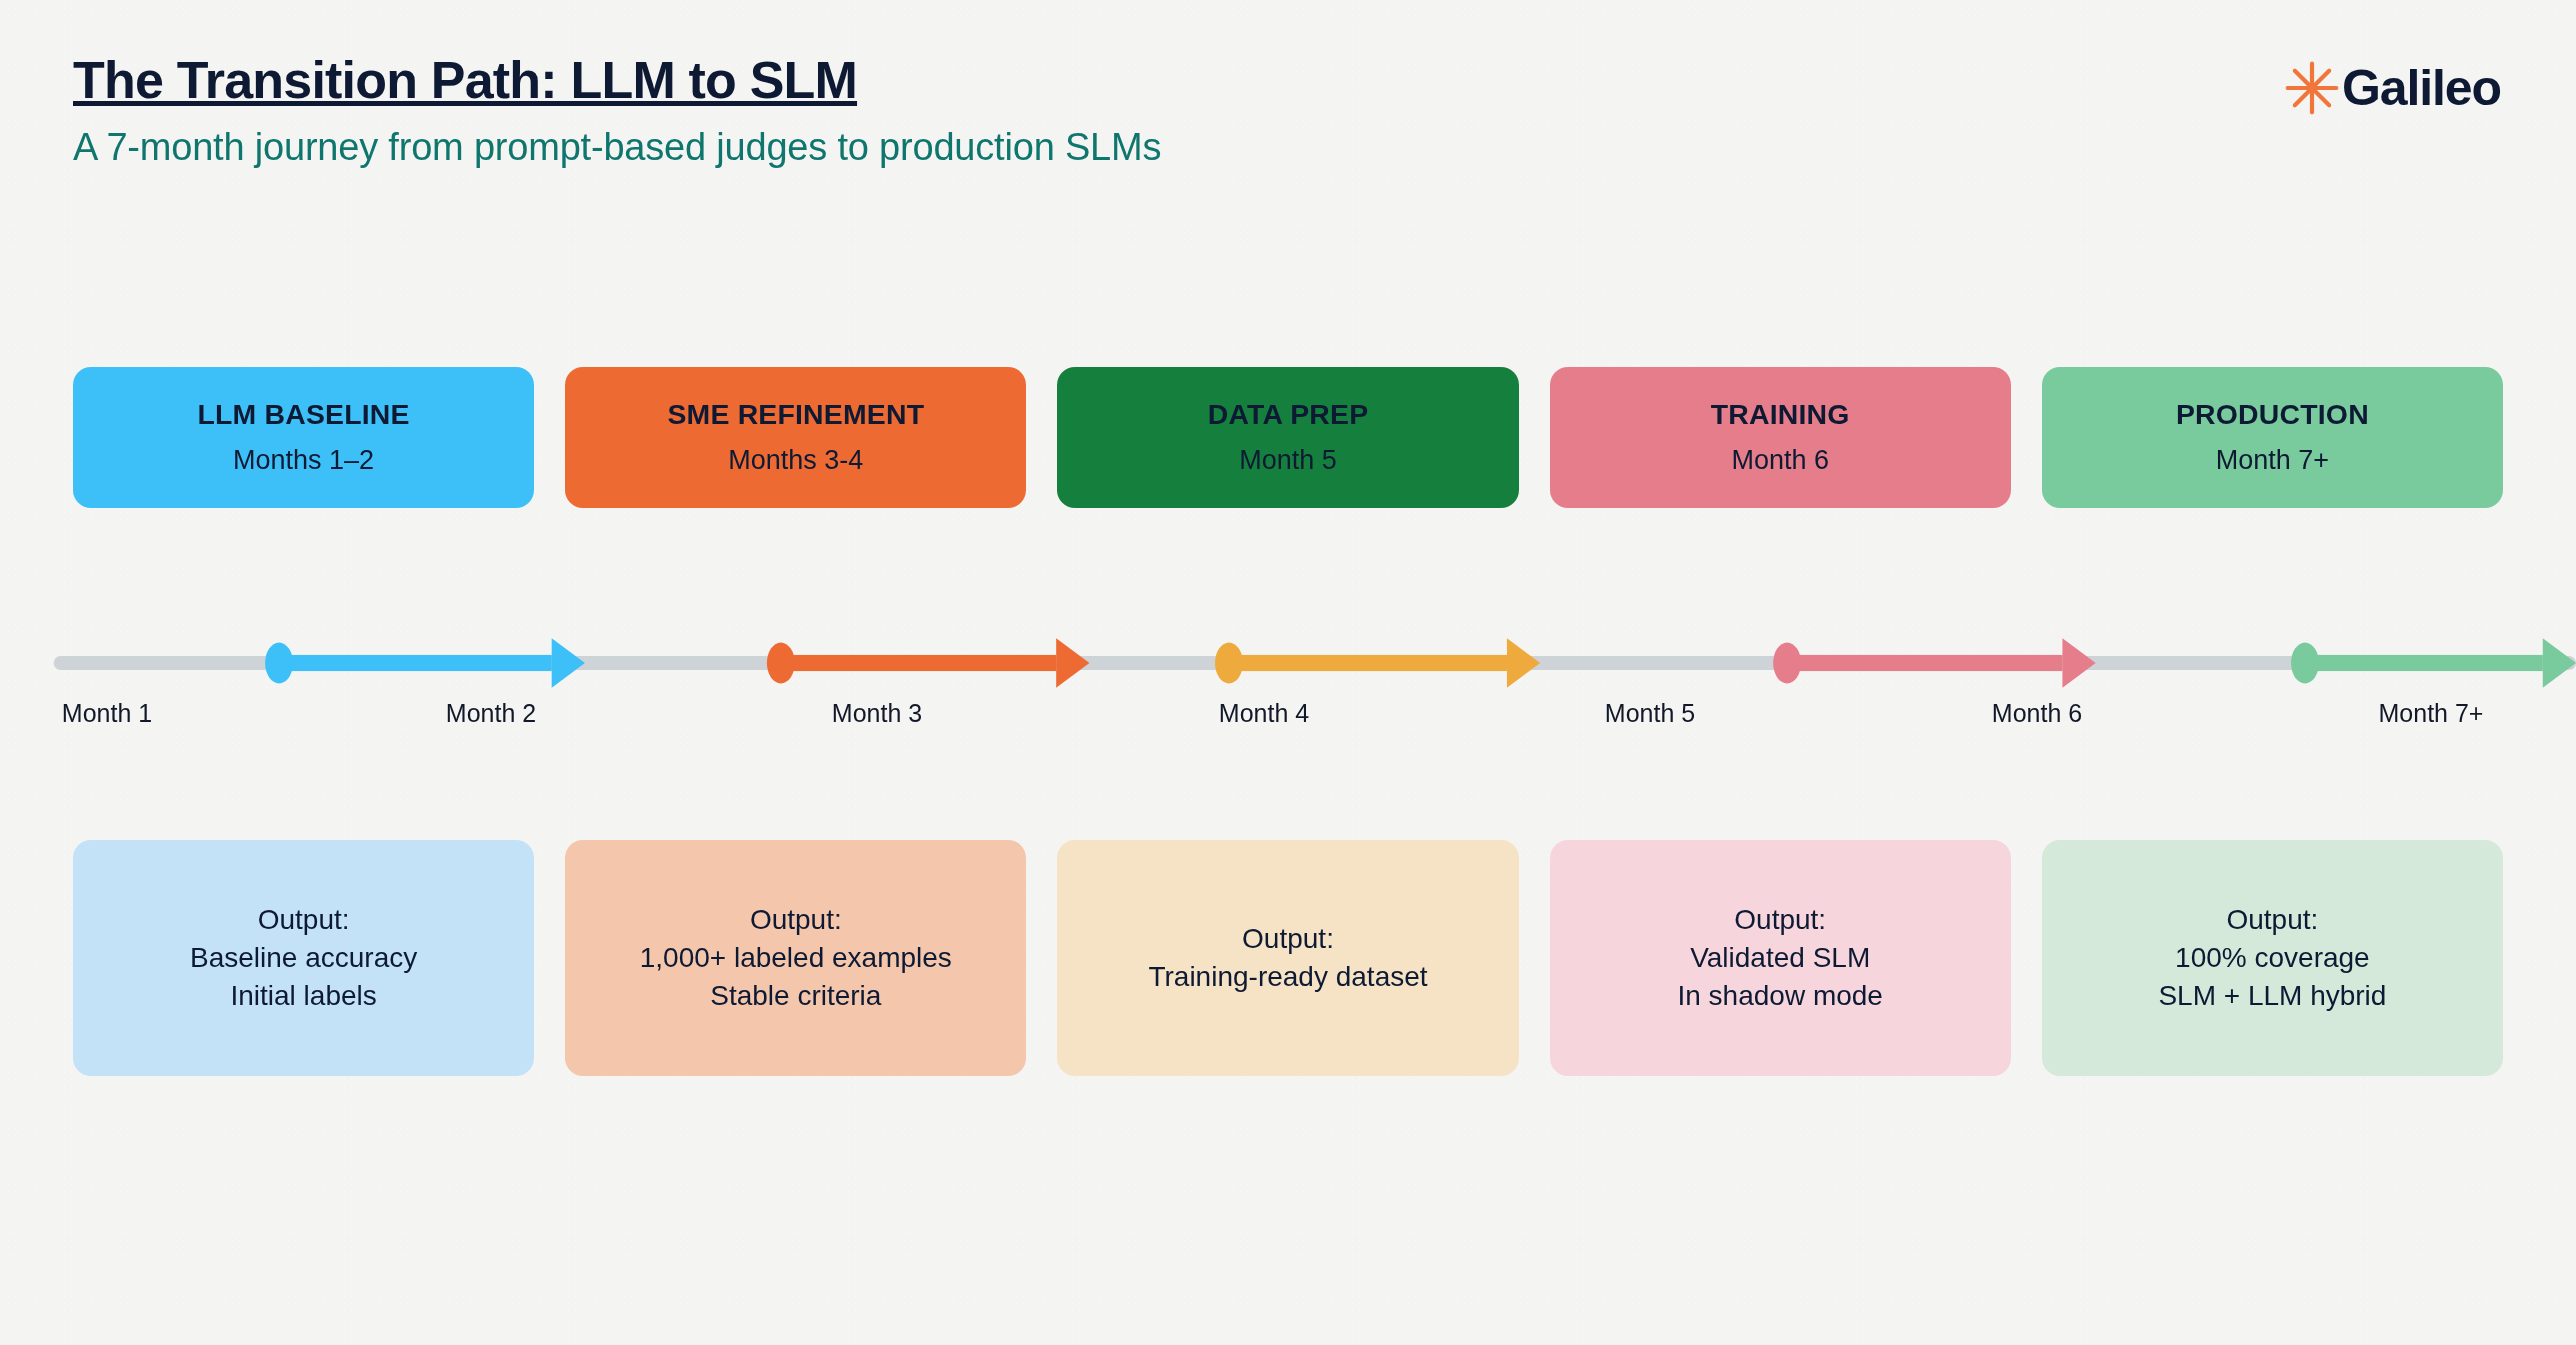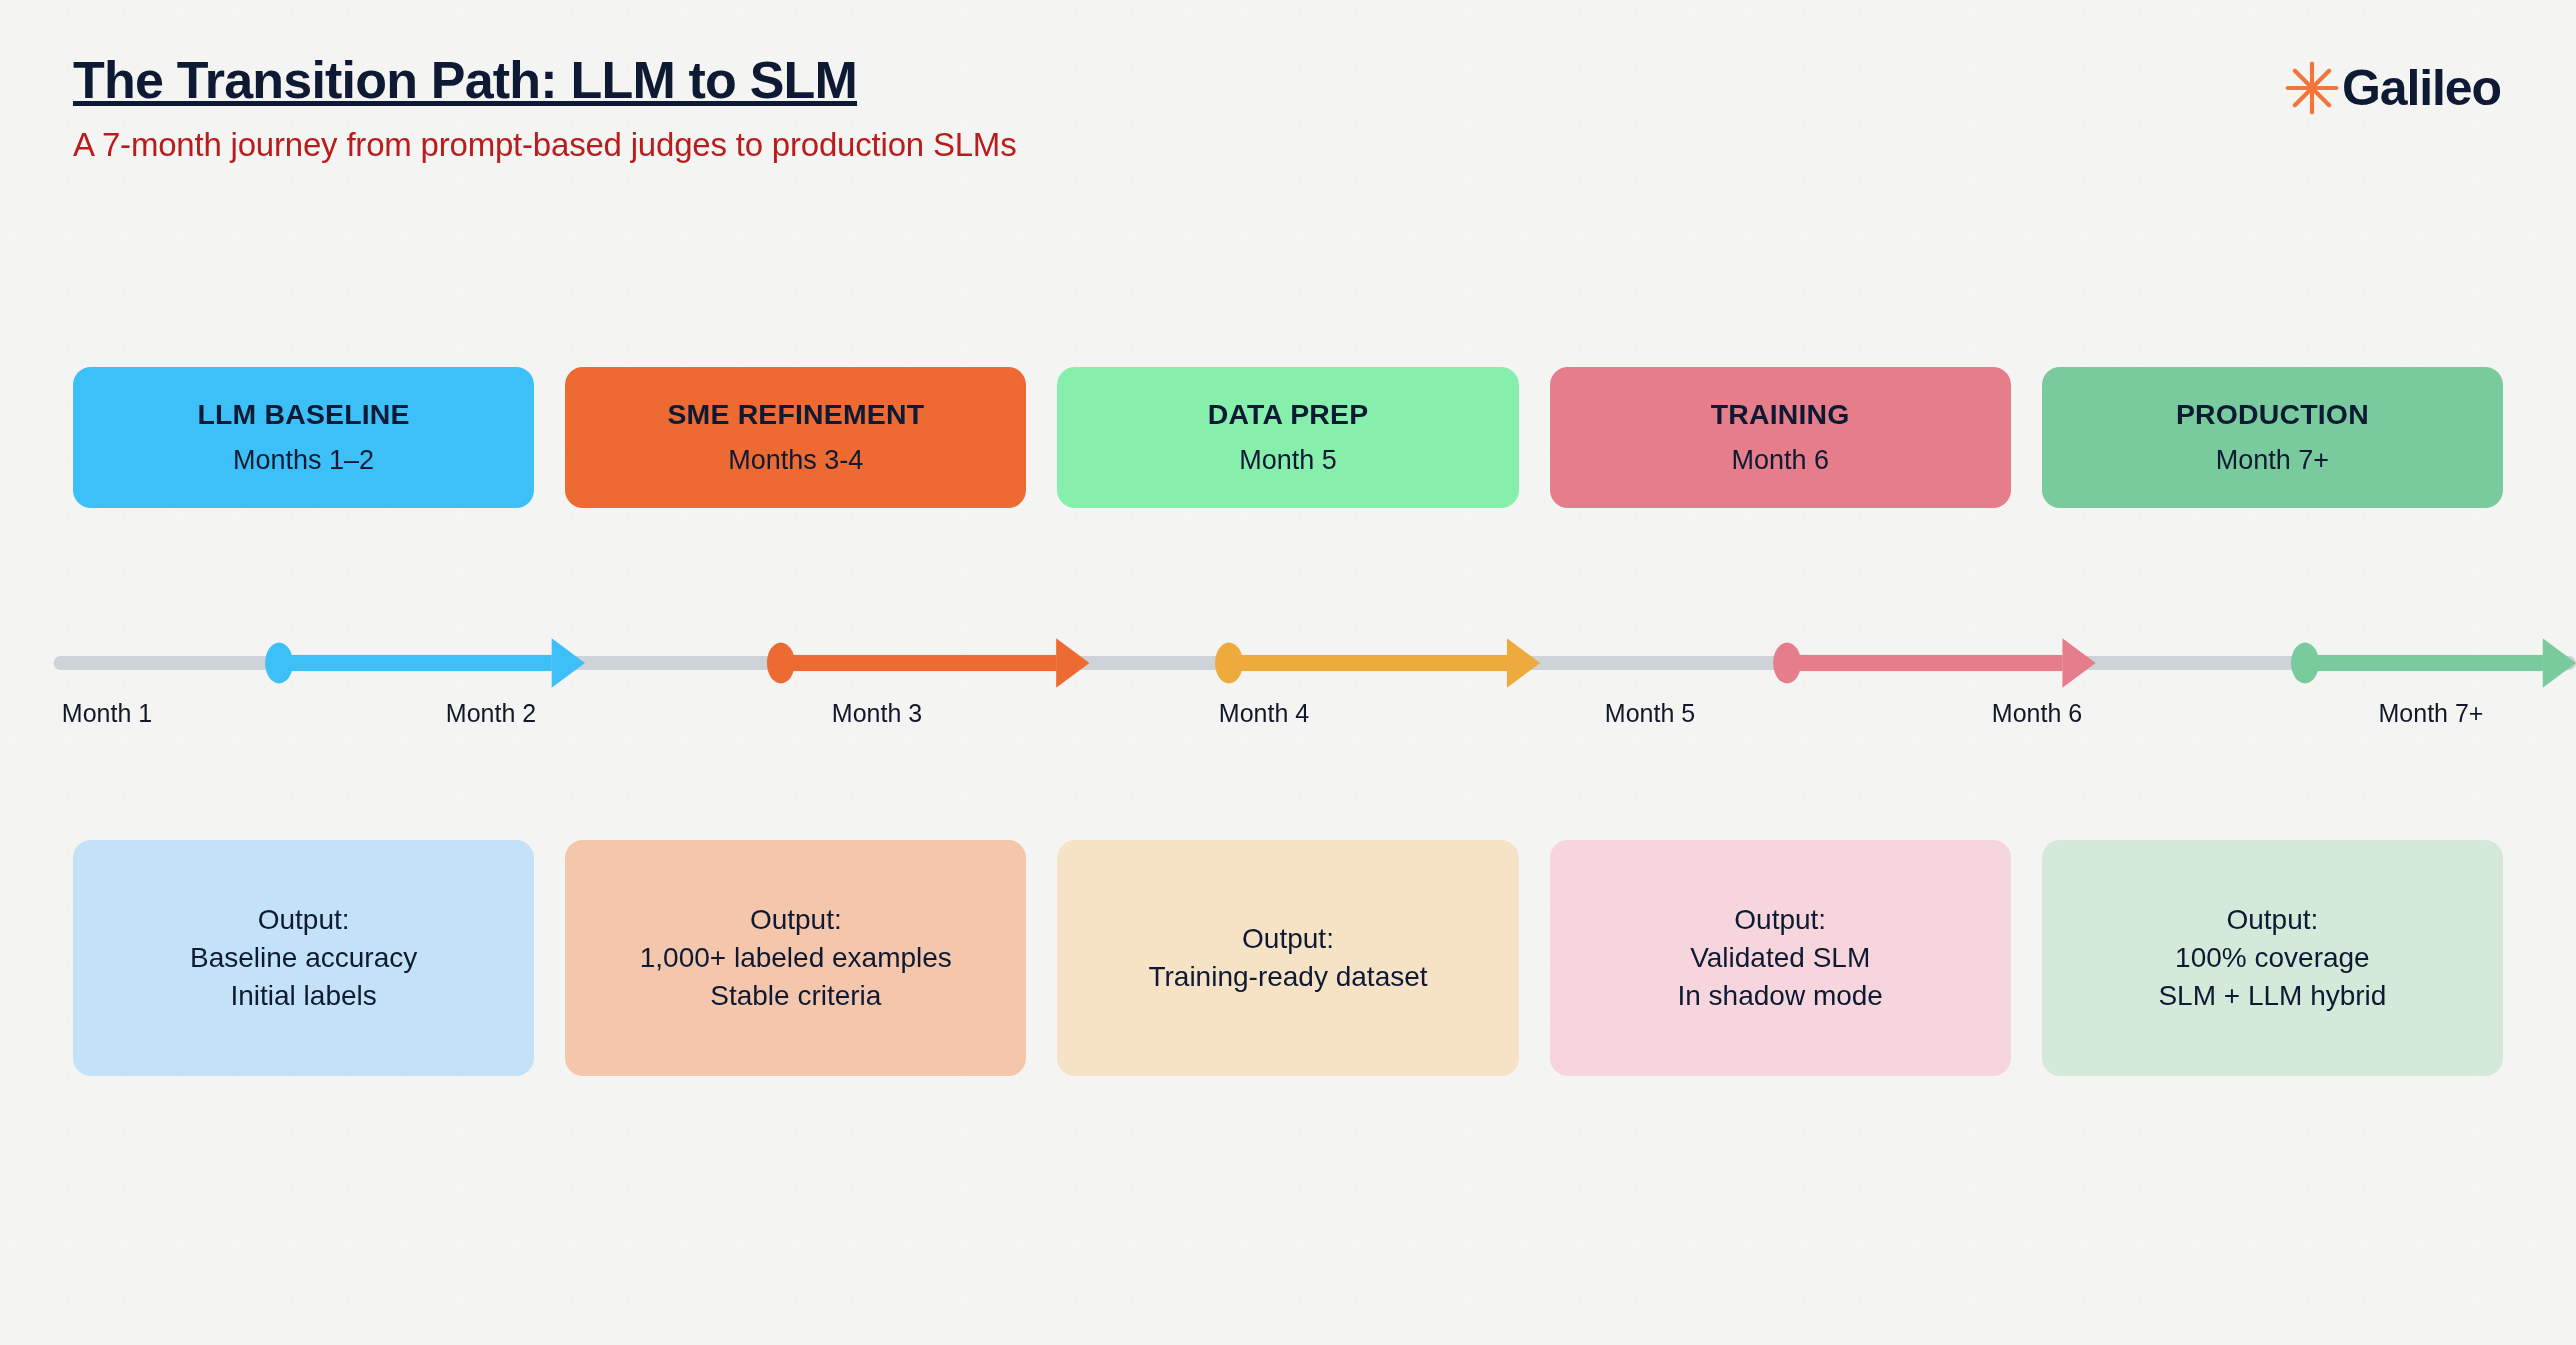--- a/index.html
+++ b/index.html
@@ -50,23 +50,23 @@
     font-weight: 700;
     color: #0e1a33;
     letter-spacing: -0.8px;
     line-height: 1.08;
     white-space: nowrap;
     text-decoration: underline;
   }
 
   .page-subtitle {
     margin-top: 18px;
-    font-size: 33px;
-    font-weight: 400;
-    color: #b91c1c;
+    font-size: 38px;
+    font-weight: 400;
+    color: #0f766e;
     letter-spacing: -0.2px;
     white-space: nowrap;
   }
 
   
   .brand {
     position: absolute;
     right: 75px;
     top: 58px;
     display: flex;
@@ -203,21 +203,21 @@
 
   <div class="phase-row" id="phase-row">
       <div class="phase-card" style="background: rgb(61, 192, 247);">
         <div class="phase-title">LLM BASELINE</div>
         <div class="phase-months">Months 1–2</div>
       </div>
       <div class="phase-card" style="background: rgb(238, 106, 51);">
         <div class="phase-title">SME REFINEMENT</div>
         <div class="phase-months">Months 3-4</div>
       </div>
-      <div class="phase-card" style="background: #86efac;">
+      <div class="phase-card" style="background: #15803d;">
         <div class="phase-title">DATA PREP</div>
         <div class="phase-months">Month 5</div>
       </div>
       <div class="phase-card" style="background: rgb(229, 125, 138);">
         <div class="phase-title">TRAINING</div>
         <div class="phase-months">Month 6</div>
       </div>
       <div class="phase-card" style="background: rgb(121, 202, 156);">
         <div class="phase-title">PRODUCTION</div>
         <div class="phase-months">Month 7+</div>

